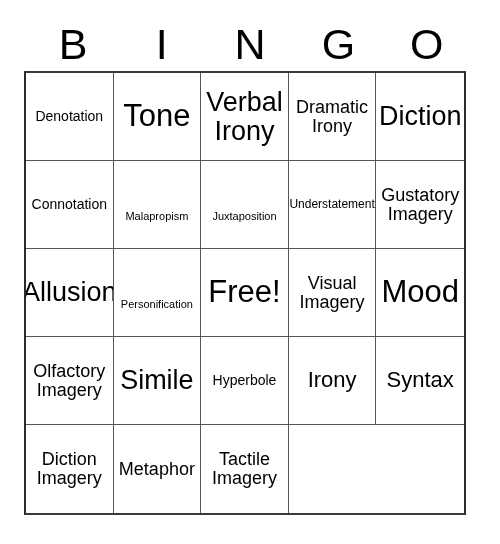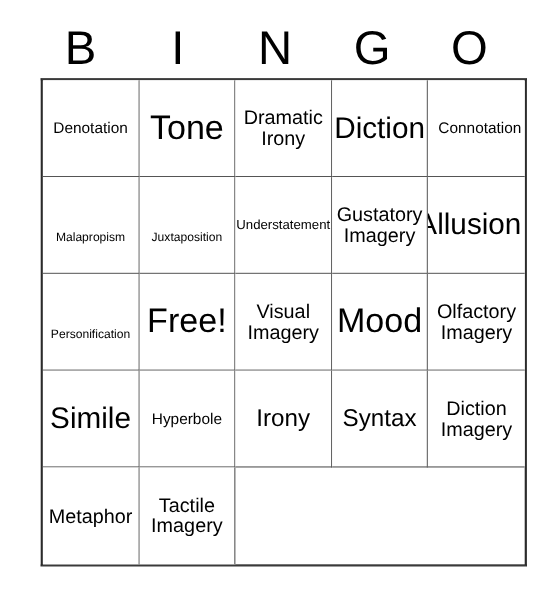--- a/index.html
+++ b/index.html
@@ -42,21 +42,21 @@
     line-height: 1;
     font-weight: 400;
     letter-spacing: 0;
     color: #000;
     user-select: none;
   }
 
   
   .grid {
     position: absolute;
-    left: 37px;
+    left: 24px;
     top: 71px;
     width: 442px;
     height: 444px;
     display: grid;
     grid-template-columns: repeat(5, 1fr);
     grid-template-rows: repeat(5, 1fr);
     border-top: 2px solid #3a3a3a;
     border-left: 2px solid #2b2b2b;
     border-right: 2px solid #2b2b2b;
     border-bottom: 2px solid #3a3a3a;
@@ -69,21 +69,21 @@
     border-bottom: 1px solid #555555;
     box-sizing: border-box;
     display: flex;
     align-items: center;
     justify-content: center;
     text-align: center;
     padding: 1px 3px;
     overflow: hidden;
     background: #ffffff;
   }
-  .cell:nth-child(5n) { border-right: none; justify-content: flex-end; }
+  .cell:nth-child(5n) { border-right: none; }
   .cell:nth-child(n+21) { border-bottom: none; }
 
   .cell-text {
     display: block;
     line-height: 1.04;
     color: #000000;
     word-break: normal;
   }
 
   
@@ -108,20 +108,23 @@
     <div class="header-letter">O</div>
   </div>
 
   <div class="grid" id="bingo-grid">
 
   <div class="cell">
         <span class="cell-text fs-sm">Denotation</span>
       </div>
       <div class="cell">
         <span class="cell-text fs-xxl">Tone</span>
+      </div>
+      <div class="cell">
+        <span class="cell-text fs-xl">Verbal Irony</span>
       </div>
       <div class="cell">
         <span class="cell-text fs-md">Dramatic Irony</span>
       </div>
       <div class="cell">
         <span class="cell-text fs-xl">Diction</span>
       </div>
       <div class="cell">
         <span class="cell-text fs-sm">Connotation</span>
       </div>

